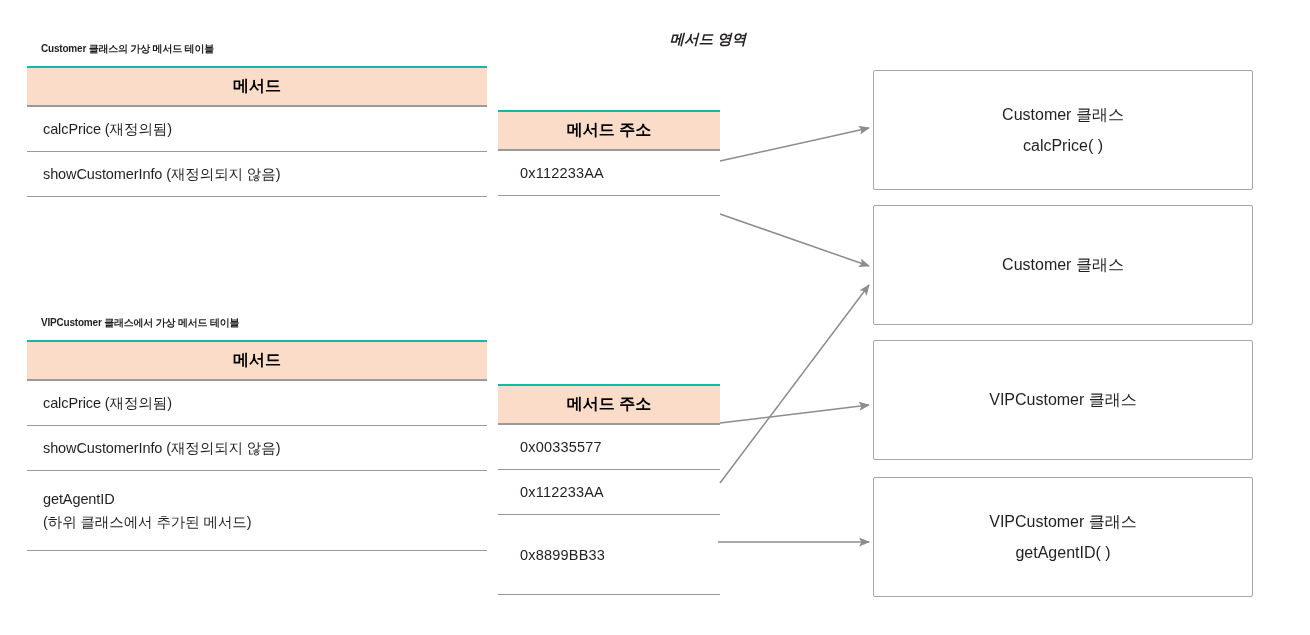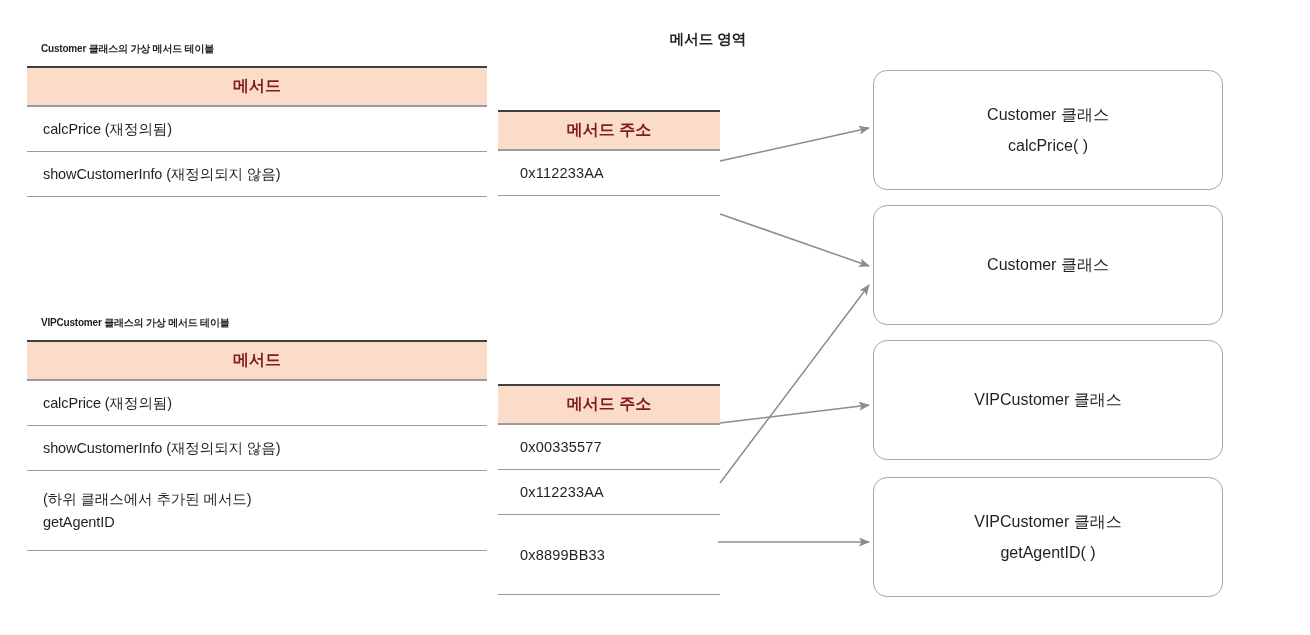--- a/index.html
+++ b/index.html
@@ -38,50 +38,50 @@
     position: absolute;
     font-size: 14.5px;
     font-weight: bold;
     color: #231f20;
     white-space: nowrap;
     left: 0;
     width: 1310px;
     text-align: center;
     top: 30px;
   }
-  .area-title span { margin-left: 106px; }
+  .area-title span { margin-left: 106px; font-style: italic; }
 
   
   .vtable {
     position: absolute;
     display: flex;
     gap: 11px;
   }
   #vtable-customer { left: 27px; top: 66px; }
   #vtable-vip      { left: 27px; top: 340px; }
 
   .col-method  { width: 460px; }
   .col-address { width: 222px; margin-top: 44px; }
 
   .vt-col {
     display: flex;
     flex-direction: column;
   }
 
   .vt-head {
     background: #fadcc8;
-    border-top: 2px solid #404040;
+    border-top: 2px solid #14b8a6;
     border-bottom: 2px solid #9a9a9a;
     height: 41px;
     display: flex;
     align-items: center;
     justify-content: center;
     font-size: 16px;
     font-weight: bold;
-    color: #7f1d1d;
+    color: #000000;
     box-sizing: border-box;
   }
 
   .vt-cell {
     border-bottom: 1.6px solid #9a9a9a;
     box-sizing: border-box;
     display: flex;
     align-items: center;
     font-size: 14.5px;
     color: #231f20;
@@ -97,24 +97,24 @@
     display: flex;
     flex-direction: column;
     justify-content: center;
     line-height: 1.55;
   }
 
   
   .mbox {
     position: absolute;
     left: 873px;
-    width: 350px;
+    width: 380px;
     box-sizing: border-box;
     border: 1.6px solid #a6a6a6;
-    border-radius: 14px;
+    border-radius: 2px;
     background: #ffffff;
     display: flex;
     flex-direction: column;
     align-items: center;
     justify-content: center;
     text-align: center;
     font-size: 16px;
     color: #231f20;
     line-height: 1.45;
   }
@@ -146,31 +146,31 @@
       <div class="vt-head">메서드</div>
       <div class="vt-cell h-reg">calcPrice (재정의됨)</div>
       <div class="vt-cell h-reg">showCustomerInfo (재정의되지 않음)</div>
     </div>
     <div class="vt-col col-address">
       <div class="vt-head">메서드 주소</div>
       <div class="vt-cell h-reg">0x112233AA</div>
     </div>
   </div>
 
-  <div class="section-title" id="title-vip">VIPCustomer 클래스의 가상 메서드 테이블</div>
+  <div class="section-title" id="title-vip">VIPCustomer 클래스에서 가상 메서드 테이블</div>
 
   <div class="vtable" id="vtable-vip">
     <div class="vt-col col-method">
       <div class="vt-head">메서드</div>
       <div class="vt-cell h-reg">calcPrice (재정의됨)</div>
       <div class="vt-cell h-reg">showCustomerInfo (재정의되지 않음)</div>
       <div class="vt-cell h-tall">
         <span class="two-line">
+          <span>getAgentID</span>
           <span>(하위 클래스에서 추가된 메서드)</span>
-          <span>getAgentID</span>
         </span>
       </div>
     </div>
     <div class="vt-col col-address">
       <div class="vt-head">메서드 주소</div>
       <div class="vt-cell h-reg">0x00335577</div>
       <div class="vt-cell h-reg">0x112233AA</div>
       <div class="vt-cell h-tall">0x8899BB33</div>
     </div>
   </div>

